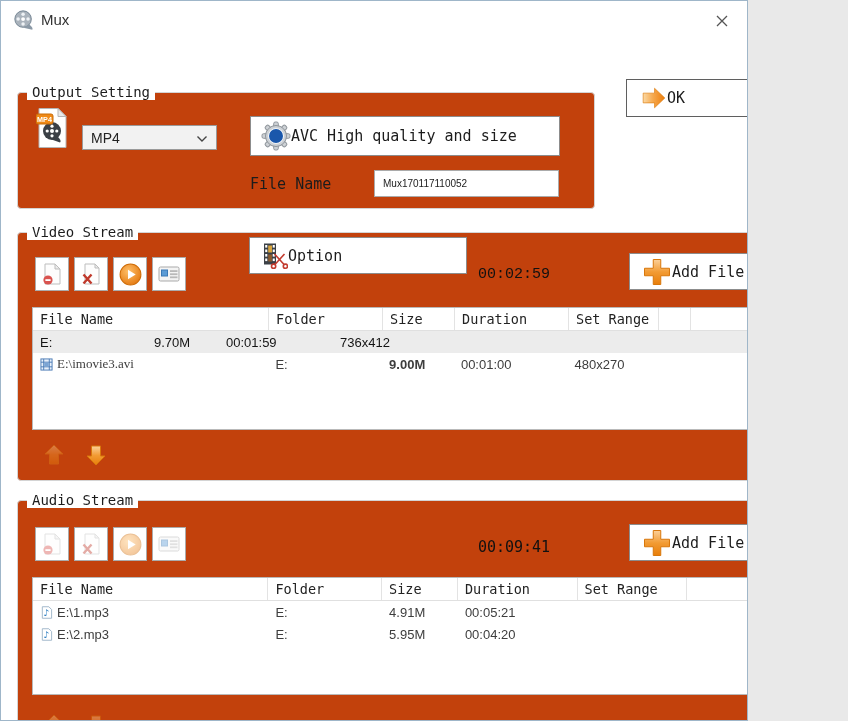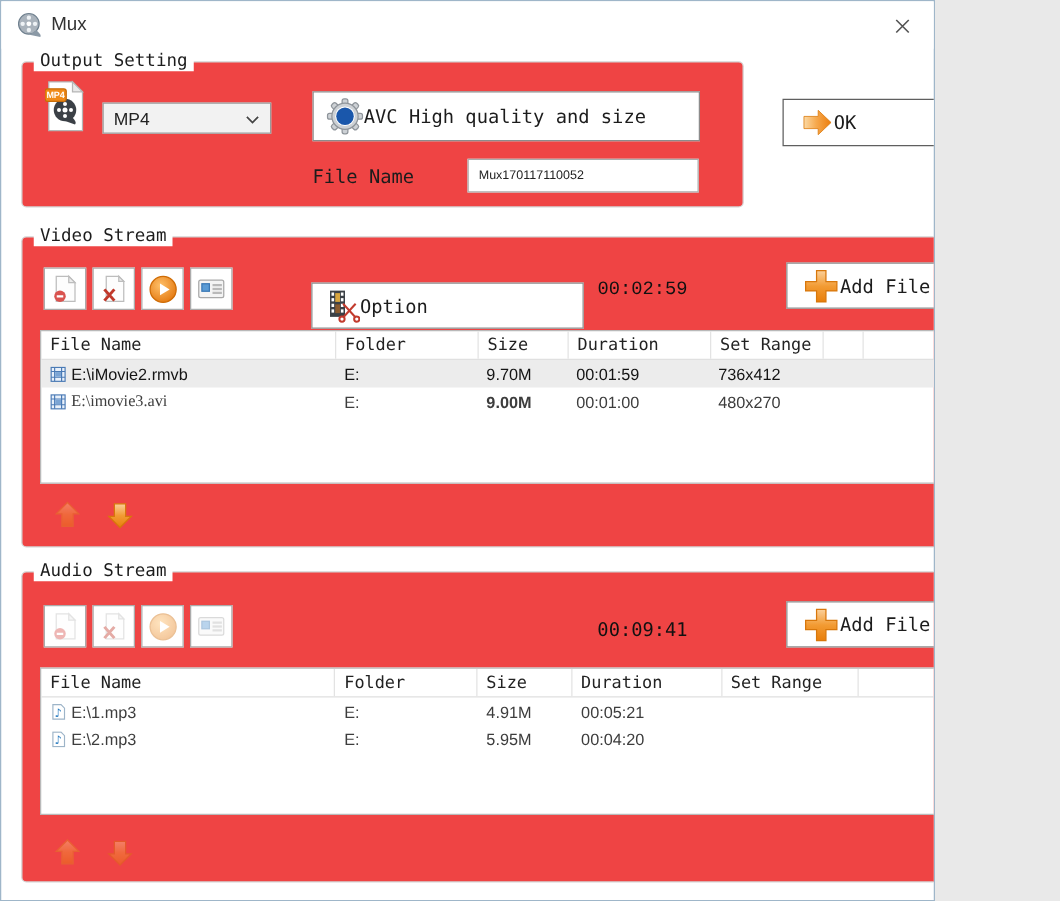--- a/index.html
+++ b/index.html
@@ -12,21 +12,21 @@
   }
 
   
   .titlebar { position:absolute; top:0; left:0; width:100%; height:38px; background:#fff; }
   .titlebar .app-icon { position:absolute; left:12px; top:8px; width:22px; height:22px; }
   .titlebar .title { position:absolute; left:40px; top:10px; font-size:15px; color:#333; }
   .close-btn { position:absolute; right:14px; top:9px; width:22px; height:22px; cursor:pointer;
     display:flex; align-items:center; justify-content:center; }
 
   
-  .group { position:absolute; border:1px solid #d4d4d4; border-radius:4px; background:#ef4444; }
+  .group { position:absolute; border:1px solid #d4d4d4; border-radius:4px; background:#c2410c;margin-top:43px; }
   .group > .legend {
     position:absolute; top:-9px; left:9px; background:#fff; padding:0 5px;
     font-family:"DejaVu Sans Mono", monospace; font-size:14px; color:#1c1c1c; white-space:nowrap;
   }
   #group-output { left:16px; top:48px;  width:578px; height:117px; }
   #group-video  { left:16px; top:188px; width:816px; height:249px; }
   #group-audio  { left:16px; top:456px; width:816px; height:249px; }
 
   .mono { font-family:"DejaVu Sans Mono", monospace; }
 
@@ -207,21 +207,21 @@
     <span class="icon-btn" style="left:134px;top:24px;">
       <svg viewBox="0 0 24 24" width="24" height="24">
         <rect x="2" y="5" width="20" height="14" rx="1.5" fill="#f4f4f4" stroke="#a9a9a9"></rect>
         <rect x="4.5" y="8" width="6" height="6" fill="#5b9bd5" stroke="#3a78b5"></rect>
         <rect x="13" y="8.2" width="7.5" height="1.8" fill="#b9b9b9"></rect>
           <rect x="13" y="11.3" width="7.5" height="1.8" fill="#b9b9b9"></rect>
           <rect x="13" y="14.4" width="7.5" height="1.8" fill="#b9b9b9"></rect>
       </svg>
     </span>
 
-    <div class="btn" style="left:231px;top:36px;width:218px;height:37px;">
+    <div class="btn" style="left:231px;top:4px;width:218px;height:37px;">
       <span style="margin-left:10px;width:28px;height:28px;">
         <svg viewBox="0 0 28 28" width="28" height="28">
           <rect x="4" y="1.5" width="12" height="21" fill="#3b4046"></rect>
           <rect x="5.2" y="3" width="2.1" height="2.6" fill="#fff"></rect>
             <rect x="5.2" y="7.5" width="2.1" height="2.6" fill="#fff"></rect>
             <rect x="5.2" y="12" width="2.1" height="2.6" fill="#fff"></rect>
             <rect x="5.2" y="16.5" width="2.1" height="2.6" fill="#fff"></rect>
           <rect x="12.7" y="3" width="2.1" height="2.6" fill="#fff"></rect>
             <rect x="12.7" y="7.5" width="2.1" height="2.6" fill="#fff"></rect>
             <rect x="12.7" y="12" width="2.1" height="2.6" fill="#fff"></rect>
@@ -253,28 +253,20 @@
     <div class="ftable" id="video-table" style="left:14px;top:74px;width:778px;height:123px;">
         <div class="hdr">
           <div class="hcell" style="width: 236px;">File Name</div>
           <div class="hcell" style="width: 114px;">Folder</div>
           <div class="hcell" style="width: 72px;">Size</div>
           <div class="hcell" style="width: 114px;">Duration</div>
           <div class="hcell" style="width: 90px;">Set Range</div>
           <div class="hcell" style="width: 32px;"></div>
         </div>
         <div class="trow selected">
-          <div class="tcell" style="width: 236px;">
-            <svg viewBox="0 0 14 14" width="13" height="13">
-              <rect x="1" y="1" width="12" height="12" fill="#e8f0fa" stroke="#4a7ab5"></rect>
-              <path d="M1 4.5 H13 M1 9.5 H13 M4 1 V13 M10 1 V13" stroke="#4a7ab5" stroke-width="1" fill="none"></path>
-              <rect x="4.5" y="5" width="5" height="4" fill="#7aa4d4"></rect>
-            </svg>
-            <span>E:\iMovie2.rmvb</span>
-          </div>
           <div class="tcell" style="width: 114px;">E:</div>
           <div class="tcell" style="width: 72px;">9.70M</div>
           <div class="tcell" style="width: 114px;">00:01:59</div>
           <div class="tcell" style="width: 120px;">736x412</div>
           <div class="tcell" style="width: 90px;"></div>
           <div class="tcell" style="width: 32px;"></div>
         </div>
         <div class="trow">
           <div class="tcell" style="width: 236px; font-family: Liberation Serif, serif;">
             <svg viewBox="0 0 14 14" width="13" height="13">

